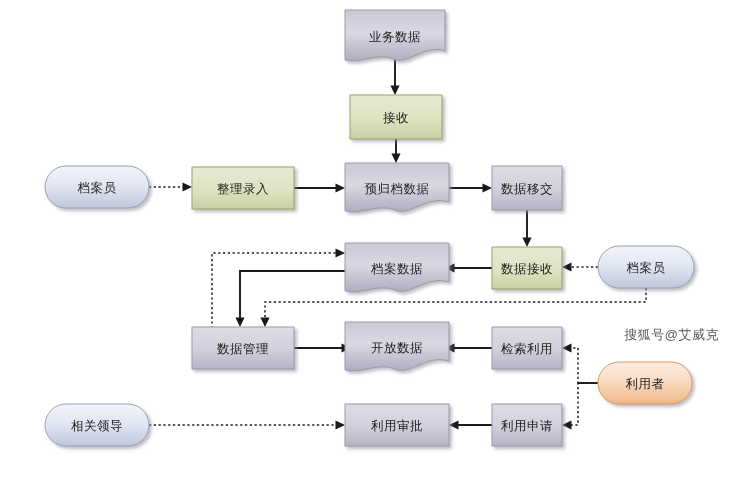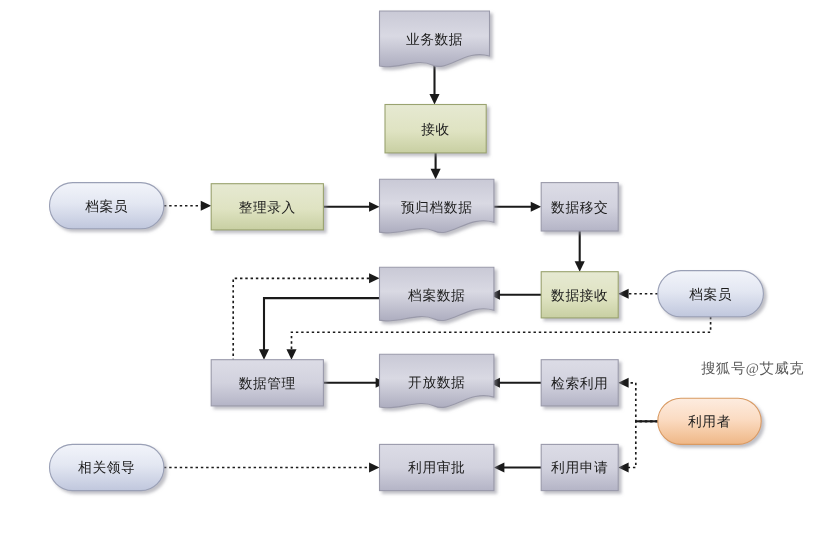--- a/index.html
+++ b/index.html
@@ -2,22 +2,22 @@
 <html><head>
 <meta charset="utf-8">
 <style>
   html,body{margin:0;padding:0;background:#ffffff;}
   body{width:741px;height:500px;overflow:hidden;
        font-family:"DejaVu Sans","Liberation Sans",sans-serif;}
   #canvas{position:relative;width:741px;height:352px;background:#fff;}
   svg.layer{position:absolute;left:0;top:0;width:741px;height:500px;}
   .nodelabel{font-size:12.5px;fill:#1c1c1c;font-family:"DejaVu Sans","Liberation Sans",sans-serif;
              text-anchor:middle;dominant-baseline:middle;letter-spacing:.5px;}
-  .watermark{position:absolute;right:10px;bottom:8px;font-size:13px;color:#3a3a3a;
-             font-family:Liberation Serif, serif;opacity:.85;
+  .watermark{position:absolute;right:22px;bottom:8px;font-size:13px;color:#3a3a3a;
+             font-family:Liberation Sans, sans-serif;opacity:.85;
              letter-spacing:.5px;white-space:nowrap;}
 </style>
 </head>
 <body>
 
 <div id="canvas">
 
   <svg class="layer" id="edge-layer" viewBox="0 0 741 500" xmlns="http://www.w3.org/2000/svg">
       <g>
         <polyline points="395,58 395,86.5" fill="none" stroke="#1a1a1a" stroke-width="1.9" stroke-linejoin="miter"></polyline>

